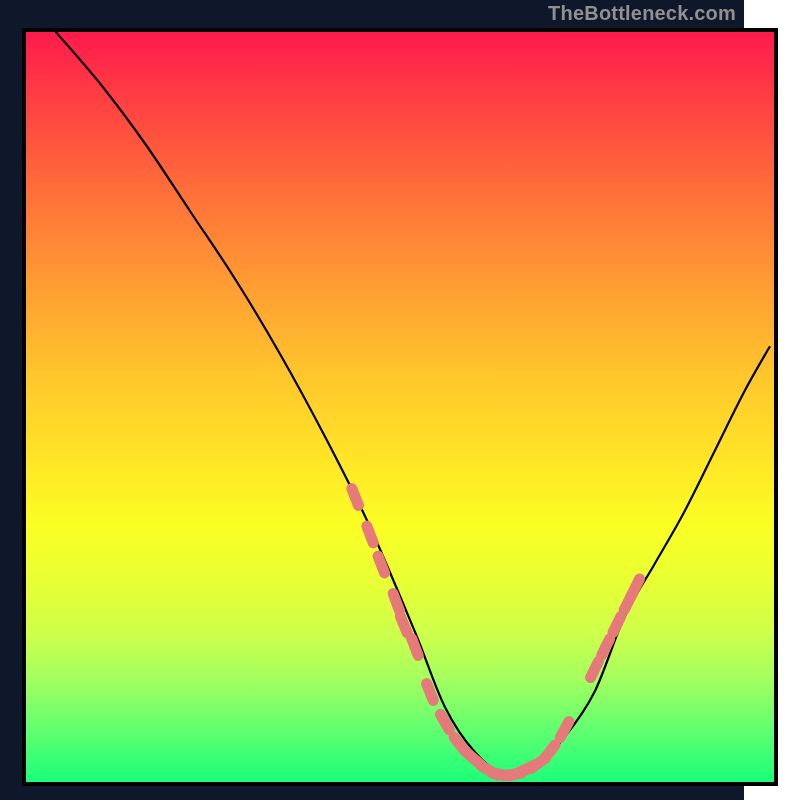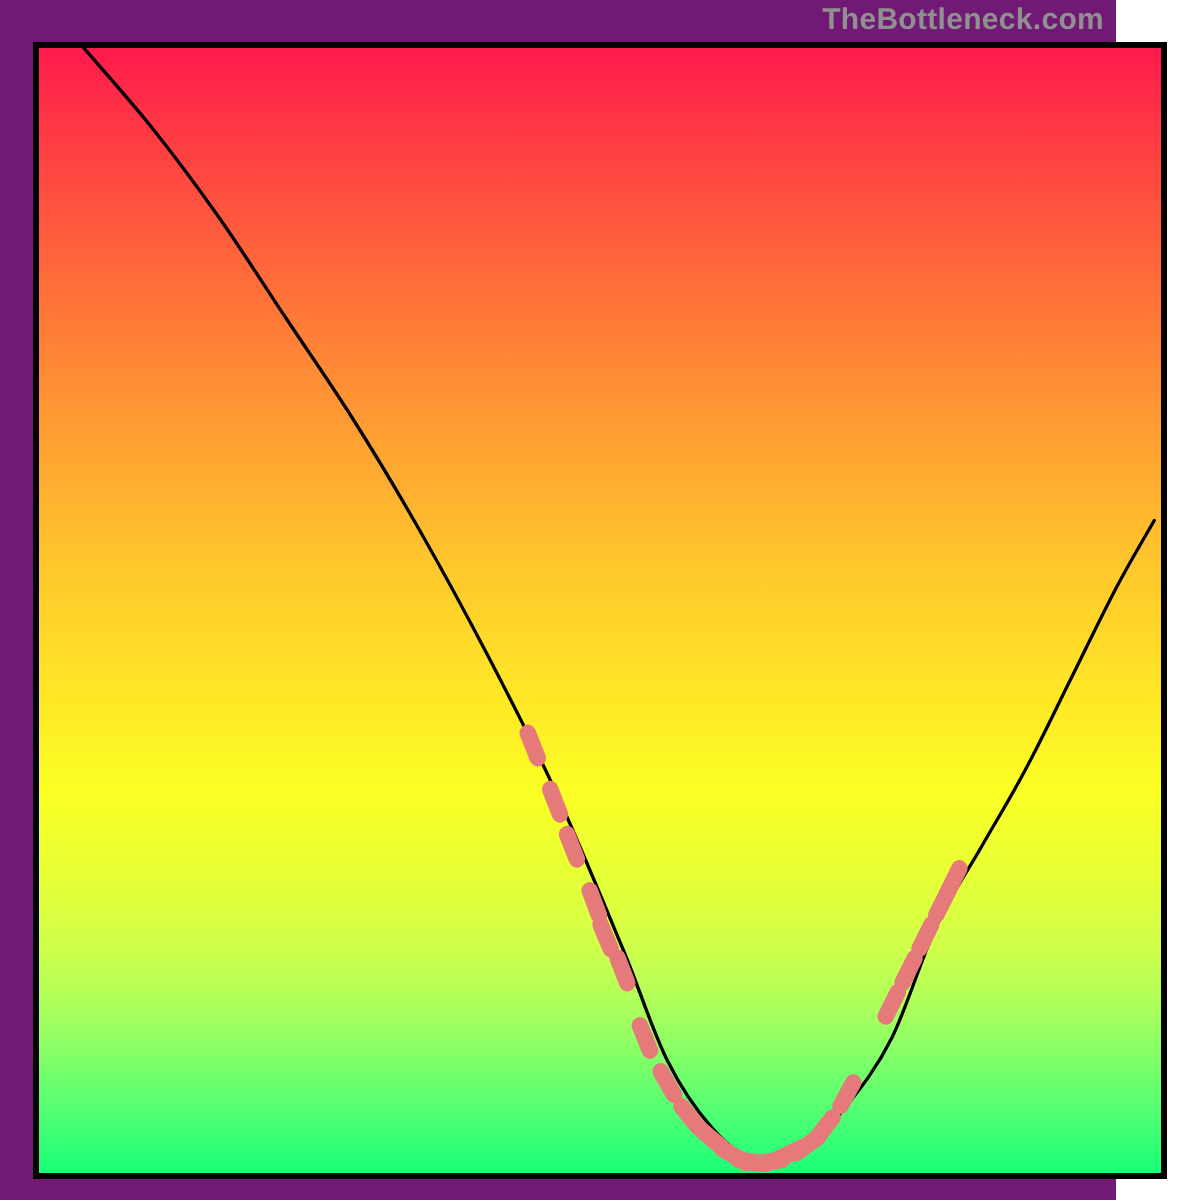--- a/index.html
+++ b/index.html
@@ -5,21 +5,21 @@
   html, body {
     margin: 0;
     padding: 0;
     background: #ffffff;
     font-family: Arial, Helvetica, sans-serif;
   }
   .stage {
     position: relative;
     width: 744px;
     height: 800px;
-    background: #701a75;
+    background: #0f172a;
   }
   .watermark {
     position: absolute;
     top: 2px;
     right: 8px;
     font-size: 20px;
     font-weight: bold;
     color: #909090;
     letter-spacing: 0.2px;
   }

